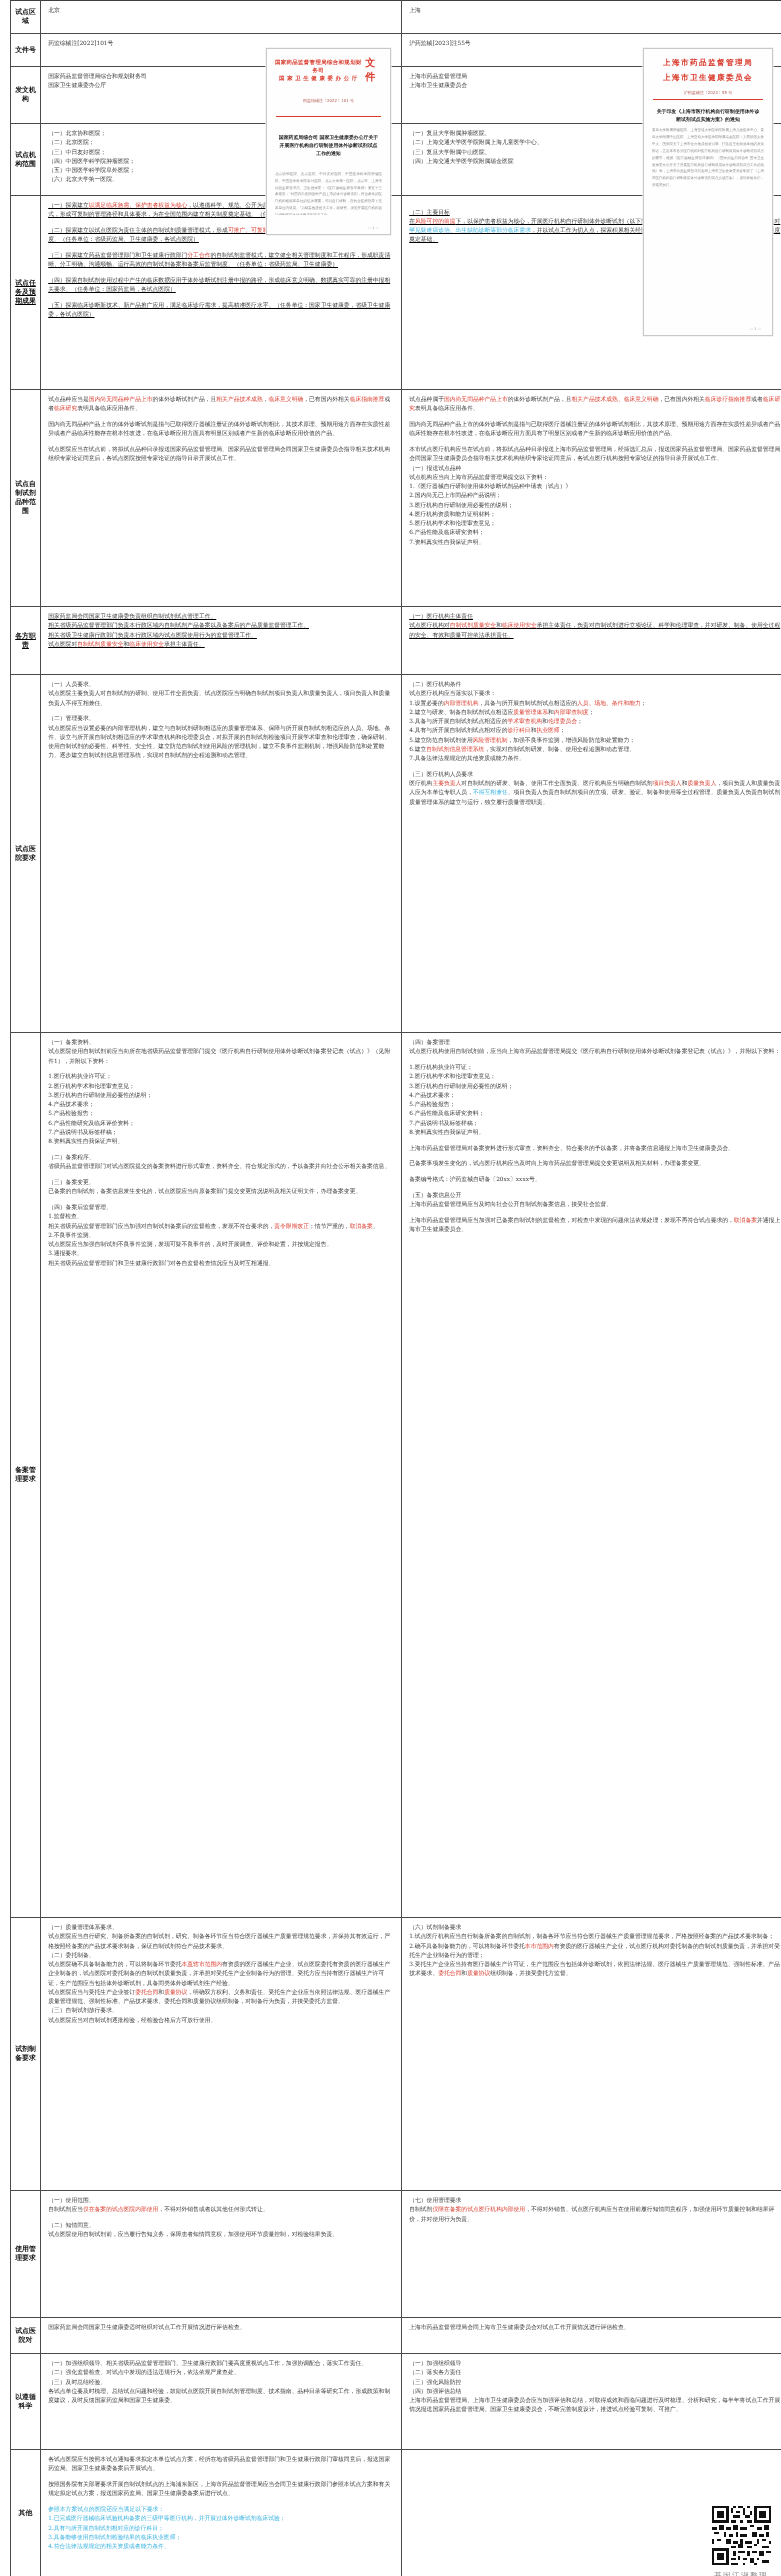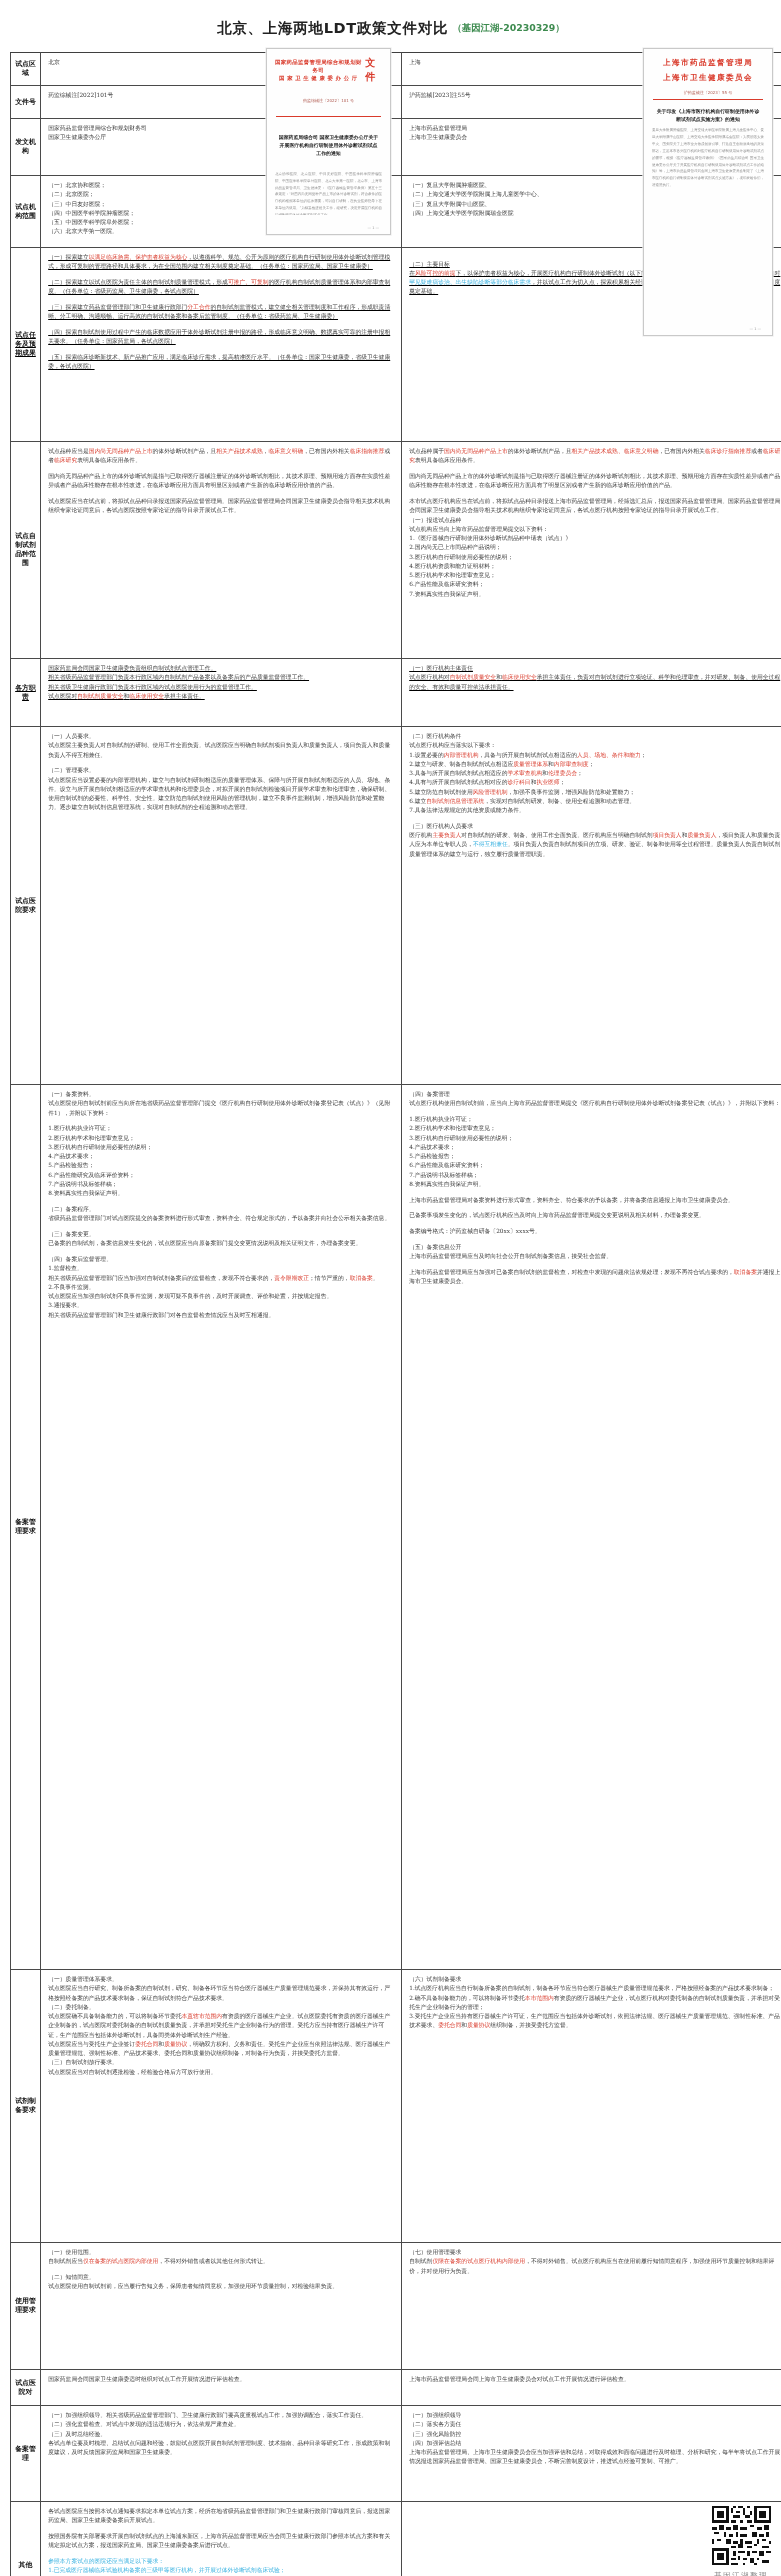--- a/index.html
+++ b/index.html
@@ -41,24 +41,20 @@
   
   .qr-wrap{position:absolute; left:710px; top:2506px; width:62px; text-align:center;}
   .qr-caption{margin-top:2.9px; font-size:7.6px; color:#8a8a8a; letter-spacing:1.4px;
        font-family:"DejaVu Serif","Liberation Serif",serif;}
 </style>
 </head>
 <body>
 
 <div class="page">
 
-  <div class="title-bar">
-    <span class="title-main">北京、上海两地LDT政策文件对比</span>
-    <span class="title-sub">（基因江湖-20230329）</span>
-  </div>
 
   <table class="cmp">
     <colgroup>
         <col class="c-label">
         <col class="c-bj">
         <col class="c-sh">
       </colgroup>
     <tbody id="table-body">
         <tr style="height: 33px;">
           <th class="rl">试点区域</th>
@@ -277,21 +273,21 @@
         <tr style="height: 36px;">
           <th class="rl">试点医院对</th>
           <td class="cell">
             <div class="para"><span>国家药监局会同国家卫生健康委适时组织对试点工作开展情况进行评估检查。</span></div>
           </td>
           <td class="cell">
             <div class="para"><span>上海市药品监督管理局会同上海市卫生健康委员会对试点工作开展情况进行评估检查。</span></div>
           </td>
         </tr>
         <tr style="height: 96px;">
-          <th class="rl">备案管理</th>
+          <th class="rl">以遵循科学</th>
           <td class="cell">
             <div class="para"><span>（一）加强组织领导。相关省级药品监督管理部门、卫生健康行政部门要高度重视试点工作，加强协调配合，落实工作责任。</span></div>
             <div class="para"><span>（二）强化监督检查。对试点中发现的违法违规行为，依法依规严肃查处。</span></div>
             <div class="para"><span>（三）及时总结经验。</span></div>
             <div class="para"><span>各试点单位要及时梳理、总结试点问题和经验，鼓励试点医院开展自制试剂管理制度、技术指南、品种目录等研究工作，形成政策和制度建议，及时反馈国家药监局和国家卫生健康委。</span></div>
           </td>
           <td class="cell">
             <div class="para"><span>（一）加强组织领导</span></div>
             <div class="para"><span>（二）落实各方责任</span></div>
             <div class="para"><span>（三）强化风险防控</span></div>

